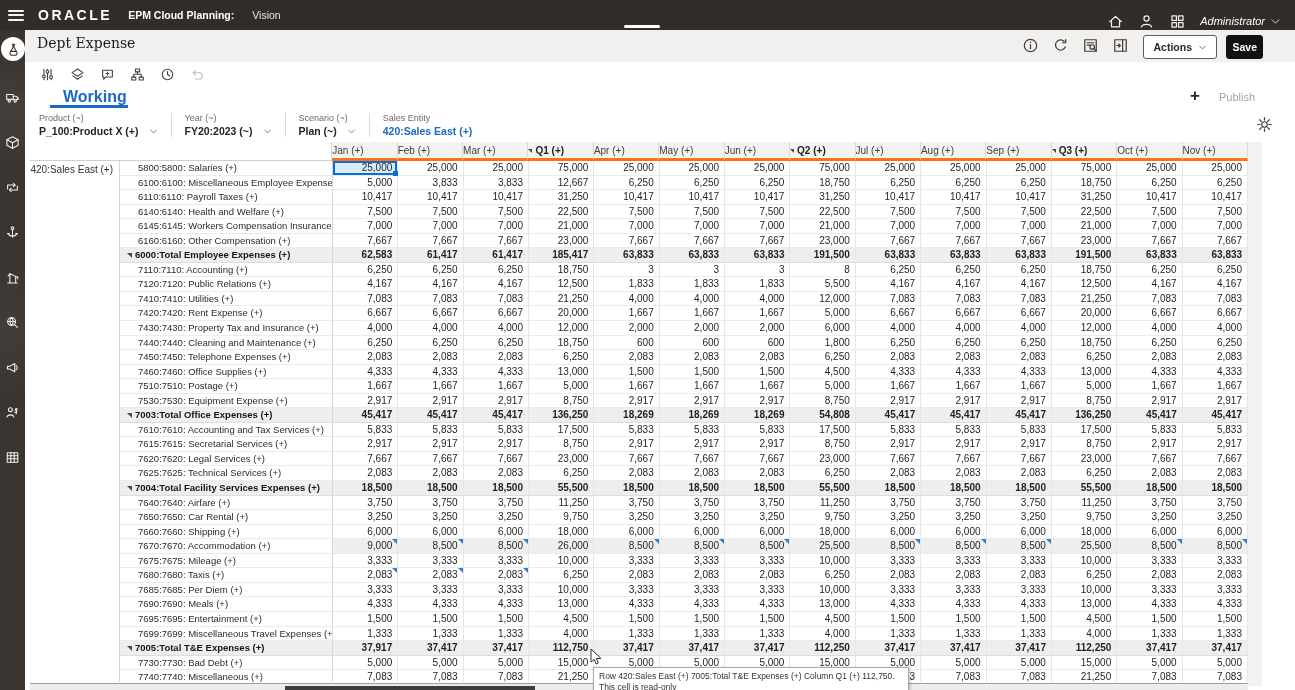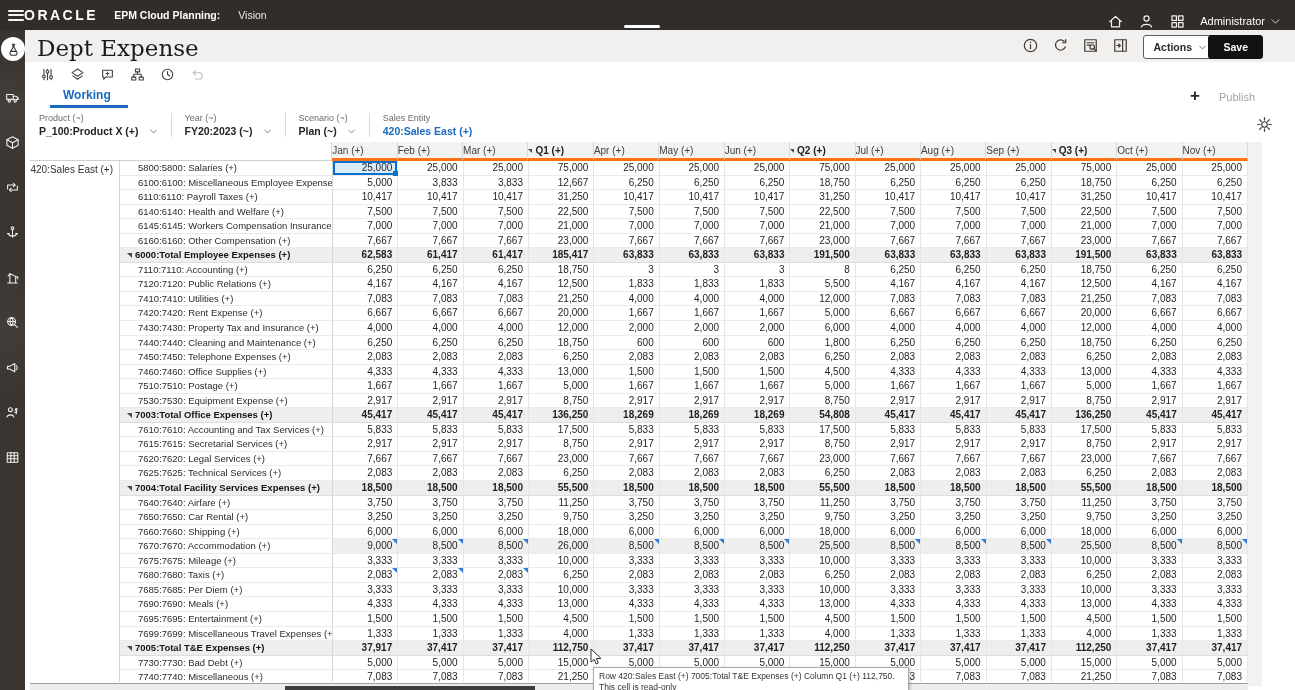--- a/index.html
+++ b/index.html
@@ -2,48 +2,48 @@
 <html><head>
 <meta charset="utf-8">
 <style>
   html,body{margin:0;padding:0;background:#fff;}
   .app{position:relative;width:1295px;height:690px;overflow:hidden;background:#fff;
        font-family:"Liberation Sans",sans-serif;-webkit-font-smoothing:antialiased;}
   
   .topbar{position:absolute;left:0;top:0;width:1295px;height:30px;background:#312d2a;display:flex;align-items:center;}
   .burger{width:16px;height:11px;margin-left:8px;display:flex;flex-direction:column;justify-content:space-between;cursor:pointer;}
   .burger span{display:block;height:2px;background:#f5f3f0;border-radius:1px;}
-  .brand{color:#fff;font-weight:700;font-size:14px;letter-spacing:2.5px;}
+  .brand{color:#fff;font-weight:700;font-size:14px;letter-spacing:2.5px;margin-left:14px;}
   .appname{color:#fff;font-weight:700;font-size:10.5px;margin-left:16px;}
   .envname{color:#e9e6e2;font-size:10.5px;margin-left:18px;}
-  .topbar-right{position:absolute;right:14px;top:0;height:42px;display:flex;align-items:center;gap:14px;}
+  .topbar-right{position:absolute;right:14px;top:0;height:42px;display:flex;align-items:center;gap:14px;font-style:italic;}
   .tb-icon{width:17px;height:17px;display:flex;align-items:center;justify-content:center;cursor:pointer;}
   .userchip{display:flex;align-items:center;gap:5px;color:#fff;font-size:11px;cursor:pointer;}
   .drawer-handle{position:absolute;left:624px;top:25px;width:36px;height:3px;background:#fff;border-radius:2px;}
   
   .rail{position:absolute;left:0;top:30px;width:25px;height:660px;background:#3b3531;
         background-image:radial-gradient(circle at 10px 80px,rgba(255,255,255,.05),transparent 60px),radial-gradient(circle at 4px 300px,rgba(255,255,255,.04),transparent 70px);}
   .rail-item{position:absolute;left:0;width:25px;height:26px;display:flex;align-items:center;justify-content:center;cursor:pointer;}
   .rail-item.active{left:1px;width:24px;height:24px;background:#fff;border-radius:50%;}
   
   .titlebar{position:absolute;left:25px;top:30px;width:1270px;height:32px;background:#f2f0ee;border-bottom:1px solid #e7e4e1;}
-  .page-title{position:absolute;left:12px;top:5px;font-family:"DejaVu Serif","Liberation Serif",serif;font-size:23px;color:#1d1b19;}
+  .page-title{position:absolute;left:12px;top:5px;font-family:"DejaVu Serif","Liberation Serif",serif;font-size:14px;color:#1d1b19;}
   .title-icons{position:absolute;right:165px;top:6px;display:flex;gap:11px;}
   .ti{width:19px;height:19px;display:flex;align-items:center;justify-content:center;cursor:pointer;}
   .btn-actions{position:absolute;right:78px;top:5px;height:22px;padding:0 9px;background:#fff;border:1px solid #5f5b55;border-radius:3px;
                font-size:10.5px;font-weight:700;color:#2b2926;display:flex;align-items:center;gap:6px;cursor:pointer;}
-  .btn-save{position:absolute;right:32px;top:5px;height:22px;padding:0 14px;background:#131210;border:1px solid #131210;border-radius:3px;
+  .btn-save{position:absolute;right:32px;top:5px;height:22px;padding:0 5px;background:#131210;border:1px solid #131210;border-radius:3px;
             font-size:10.5px;font-weight:700;color:#fff;display:flex;align-items:center;cursor:pointer;}
   
   .toolbar{position:absolute;left:25px;top:62px;width:1270px;height:24px;background:#fff;display:flex;align-items:center;gap:12px;padding-left:13px;}
   .tool{width:18px;height:18px;display:flex;align-items:center;justify-content:center;cursor:pointer;}
   .tool.disabled{opacity:.35;}
   
   .tabrow{position:absolute;left:25px;top:86px;width:1270px;height:22px;background:#fff;}
-  .tab-working{position:absolute;left:38px;top:2px;font-size:12px;font-weight:700;color:#1a6ac2;cursor:pointer;}
+  .tab-working{position:absolute;left:38px;top:2px;font-size:16px;font-weight:700;color:#1a6ac2;cursor:pointer;}
   .tab-underline{position:absolute;left:25px;top:19px;width:78px;height:3px;background:#1a6ac2;}
   .tab-add{position:absolute;right:95px;top:0px;font-size:17px;font-weight:700;color:#2b2926;cursor:pointer;}
   .tab-publish{position:absolute;right:40px;top:5px;font-size:11px;color:#a6a29d;cursor:pointer;}
   
   .povbar{position:absolute;left:25px;top:108px;width:1270px;height:34px;background:#fff;display:flex;align-items:center;padding-left:14px;}
   .pov-block{display:flex;flex-direction:column;gap:2px;cursor:pointer;}
   .pov-label{font-size:9px;color:#6f6b66;}
   .pov-valrow{display:flex;align-items:center;gap:10px;}
   .pov-value{font-size:10.5px;font-weight:700;color:#262421;white-space:nowrap;}
   .pov-value.link{color:#1a6ac2;}

